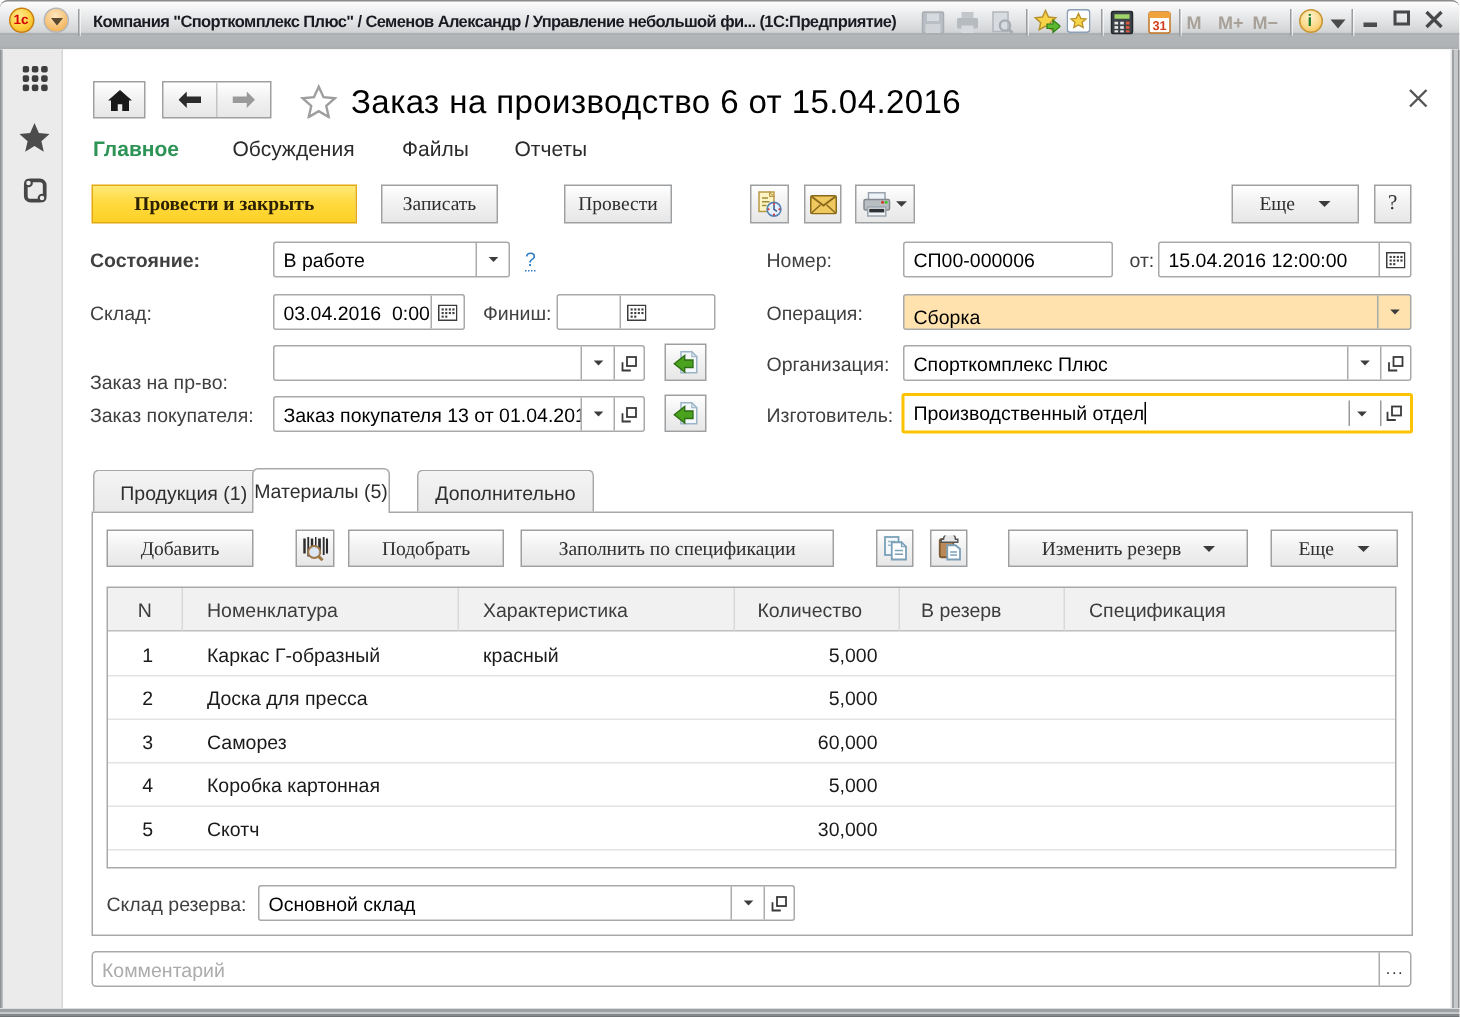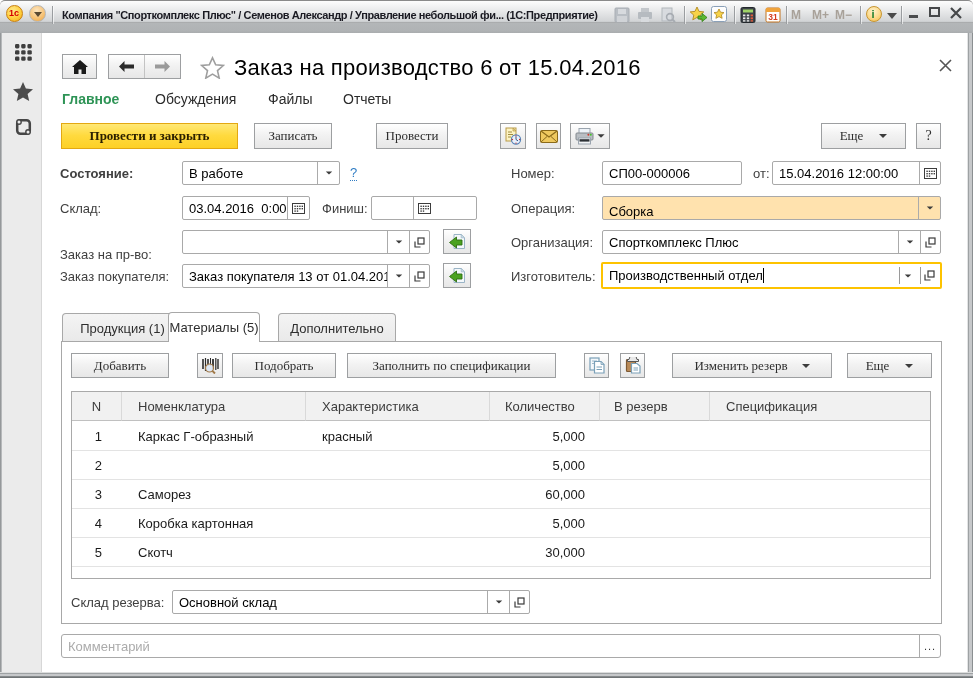--- a/index.html
+++ b/index.html
@@ -422,20 +422,21 @@
     <div class="hd" style="left:528px;width:110px;padding-left:14px;">В резерв</div>
     <div class="hd" style="left:638px;width:220px;padding-left:16px;border-right:none;">Спецификация</div>
     <div class="row" style="top:30px;">
           <div class="cell" style="left:0;width:30px;justify-content:flex-end;">1</div>
           <div class="cell" style="left:66px;">Каркас Г-образный</div>
           <div class="cell" style="left:250px;">красный</div>
           <div class="cell" style="left:418px;width:95px;justify-content:flex-end;">5,000</div>
         </div>
     <div class="row" style="top:59px;">
           <div class="cell" style="left:0;width:30px;justify-content:flex-end;">2</div>
+          <div class="cell" style="left:66px;">Доска для пресса</div>
           <div class="cell" style="left:418px;width:95px;justify-content:flex-end;">5,000</div>
         </div>
     <div class="row" style="top:88px;">
           <div class="cell" style="left:0;width:30px;justify-content:flex-end;">3</div>
           <div class="cell" style="left:66px;">Саморез</div>
           <div class="cell" style="left:418px;width:95px;justify-content:flex-end;">60,000</div>
         </div>
     <div class="row" style="top:117px;">
           <div class="cell" style="left:0;width:30px;justify-content:flex-end;">4</div>
           <div class="cell" style="left:66px;">Коробка картонная</div>

